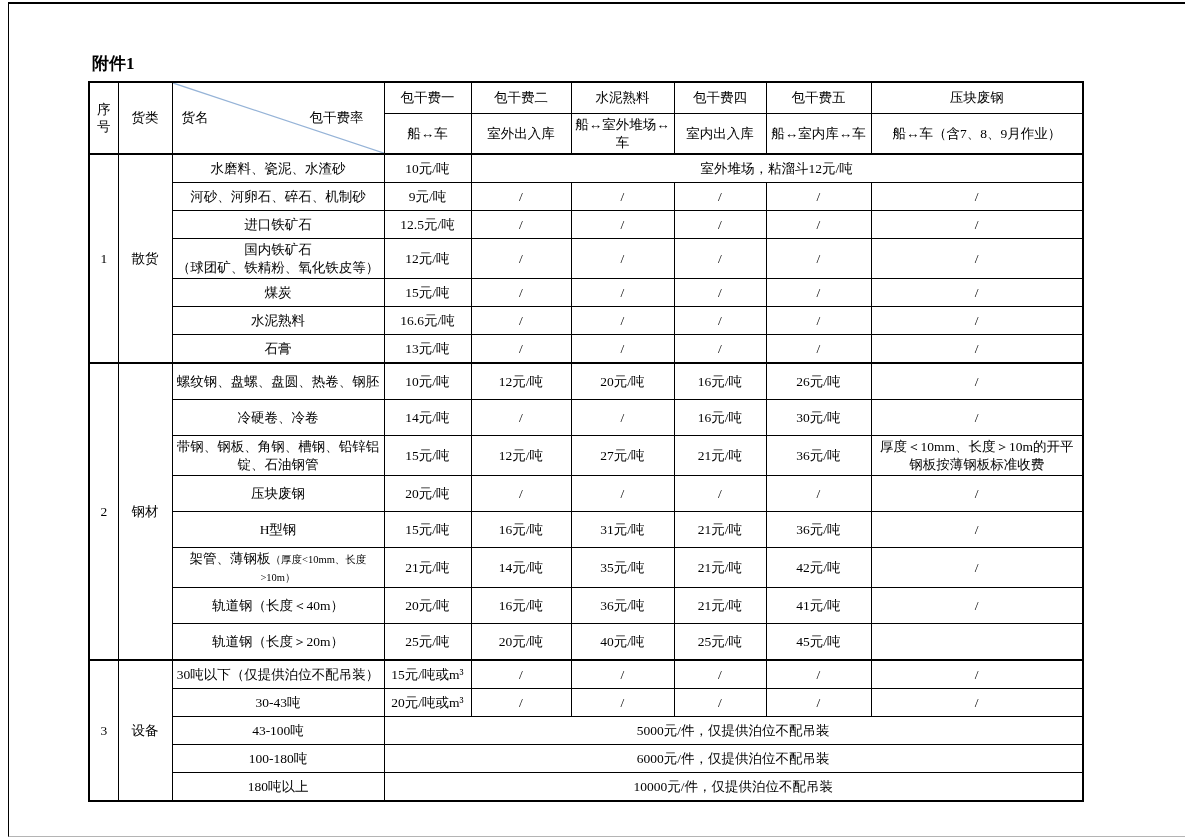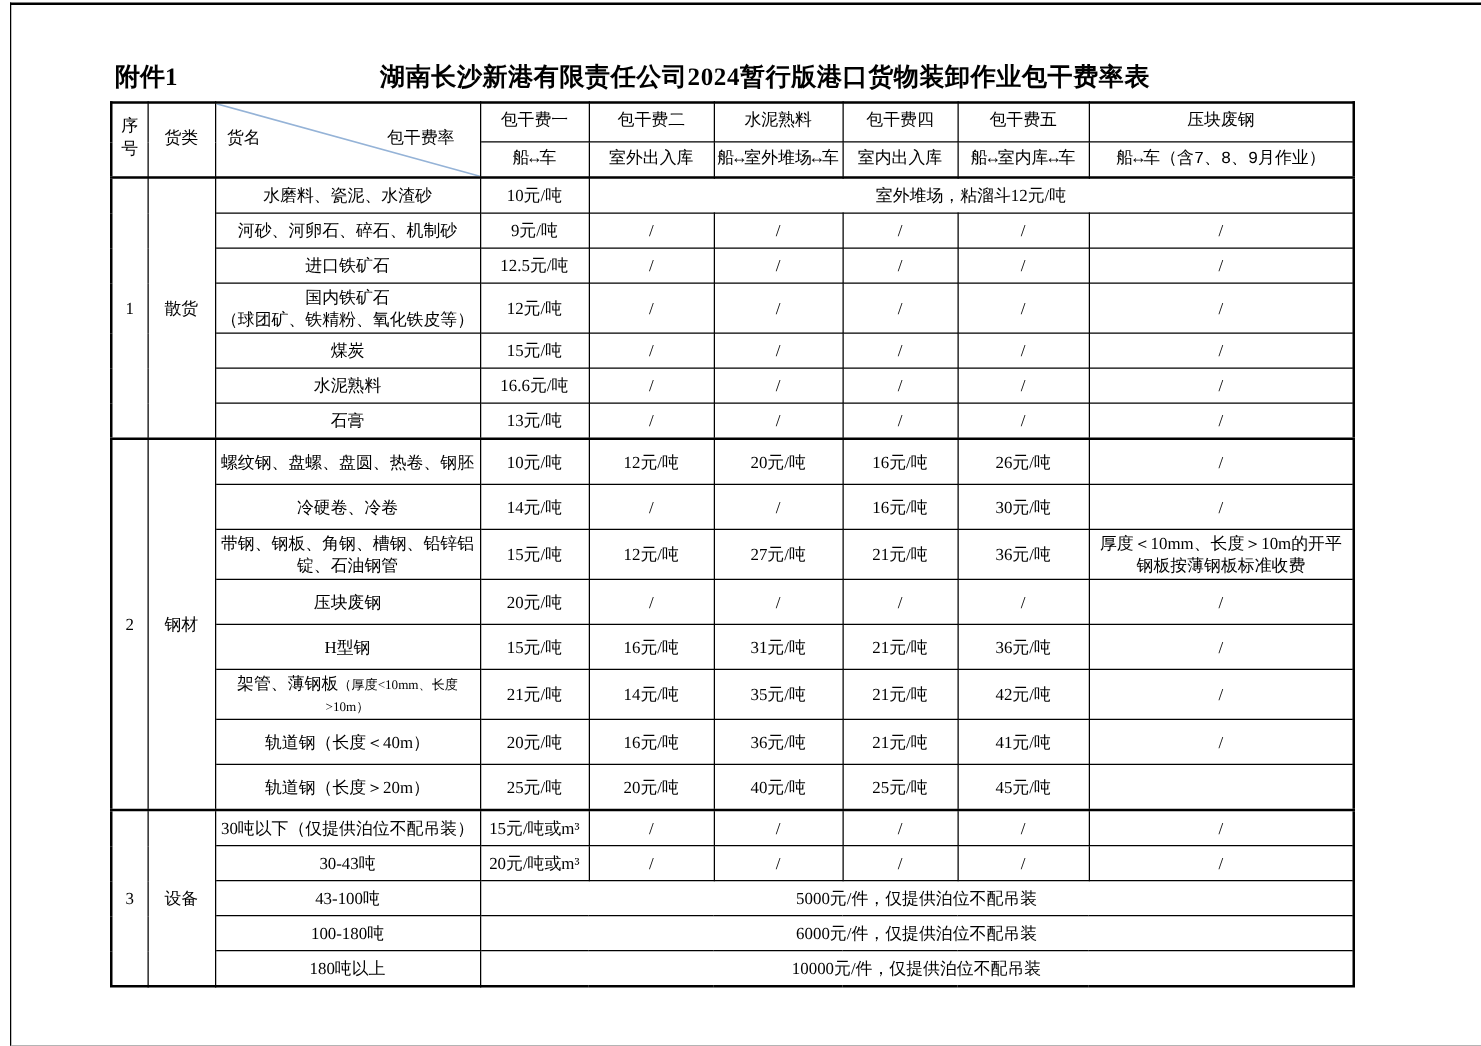--- a/index.html
+++ b/index.html
@@ -6,31 +6,31 @@
   body{
     width:1185px;height:837px;background:#ffffff;position:relative;
     font-family:"Liberation Serif","DejaVu Serif",serif;color:#000;
   }
   .page-frame{
     position:absolute;left:8px;top:2px;right:0;bottom:0;
     border-top:2px solid #000;border-left:1px solid #000;border-bottom:1px solid #b4b4b4;
     pointer-events:none;
   }
   .doc{position:absolute;left:88px;top:48px;width:994px;}
-  .title-row{display:flex;align-items:flex-start;height:31px;font-weight:bold;font-size:20px;}
+  .title-row{display:flex;align-items:center;height:31px;font-weight:bold;font-size:17px;}
   .attachment{margin-left:4px;white-space:nowrap;}
   .main-title{flex:1;text-align:center;letter-spacing:0.5px;}
   table{border-collapse:collapse;table-layout:fixed;width:994px;border:2px solid #000;margin-top:2px;}
   col.w1{width:29px}col.w2{width:54px}col.w3{width:212px}col.w4{width:87px}
   col.w5{width:100px}col.w6{width:103px}col.w7{width:92px}col.w8{width:105px}col.w9{width:212px}
   th,td{
     border:1px solid #000;font-weight:normal;text-align:center;vertical-align:middle;
     padding:2px 2px;font-size:13.5px;line-height:1.3;overflow:hidden;
   }
-  thead{border-bottom:2px solid #000;font-family:Liberation Mono, monospace;}
+  thead{border-bottom:2px solid #000;}
   tbody{border-top:2px solid #000;border-bottom:2px solid #000;}
   thead tr.hr1 th{height:26px;}
   thead tr.hr2 th{height:23px;}
   tbody.sec-1 td{height:23px;text-align:center;}
   tbody.sec-2 td{height:31px;}
   tbody.sec-3 td{height:23px;}
   th.diag{position:relative;padding:0;margin-left:11px;}
   th.diag svg{position:absolute;left:0;top:0;width:100%;height:100%;}
   th.diag .diag-bl{position:absolute;left:9px;top:50%;transform:translateY(-50%);}
   th.diag .diag-tr{position:absolute;right:20px;top:50%;transform:translateY(-50%);}
@@ -38,21 +38,20 @@
   td.gname .line2{display:block;}
 </style>
 </head>
 <body>
 
 <div class="page-frame"></div>
 
 <div class="doc">
   <div class="title-row">
     <span class="attachment">附件1</span>
-    <span class="main-title">湖南长沙新港有限责任公司2024暂行版港口货物装卸作业包干费率表</span>
   </div>
 
   <table id="rate-table">
     <colgroup>
       <col class="w1">
         <col class="w2">
         <col class="w3">
         <col class="w4">
         <col class="w5">
       <col class="w6">

